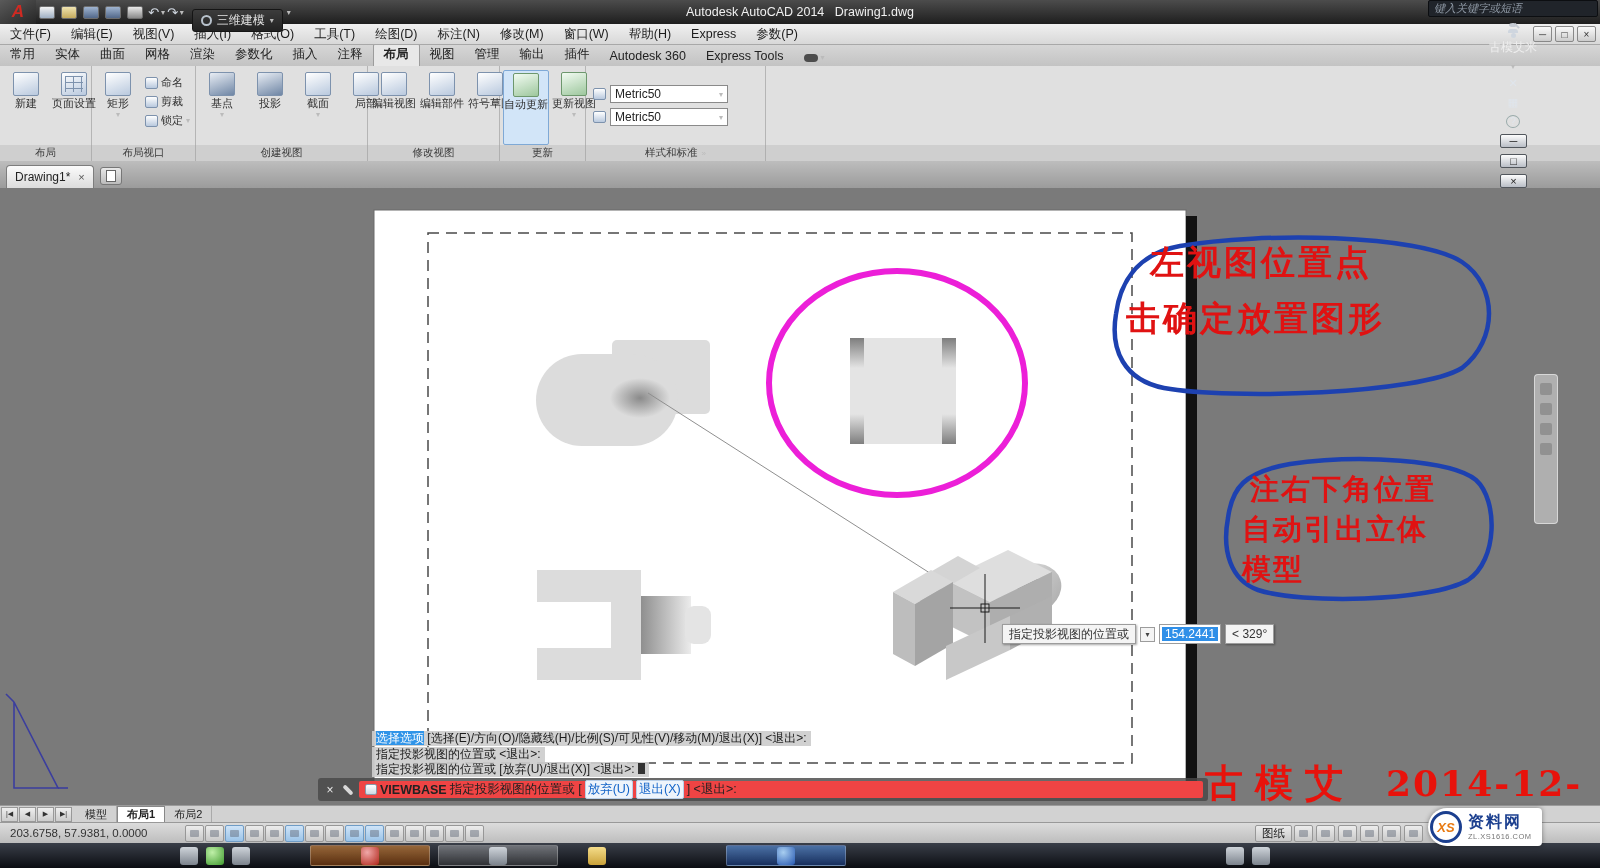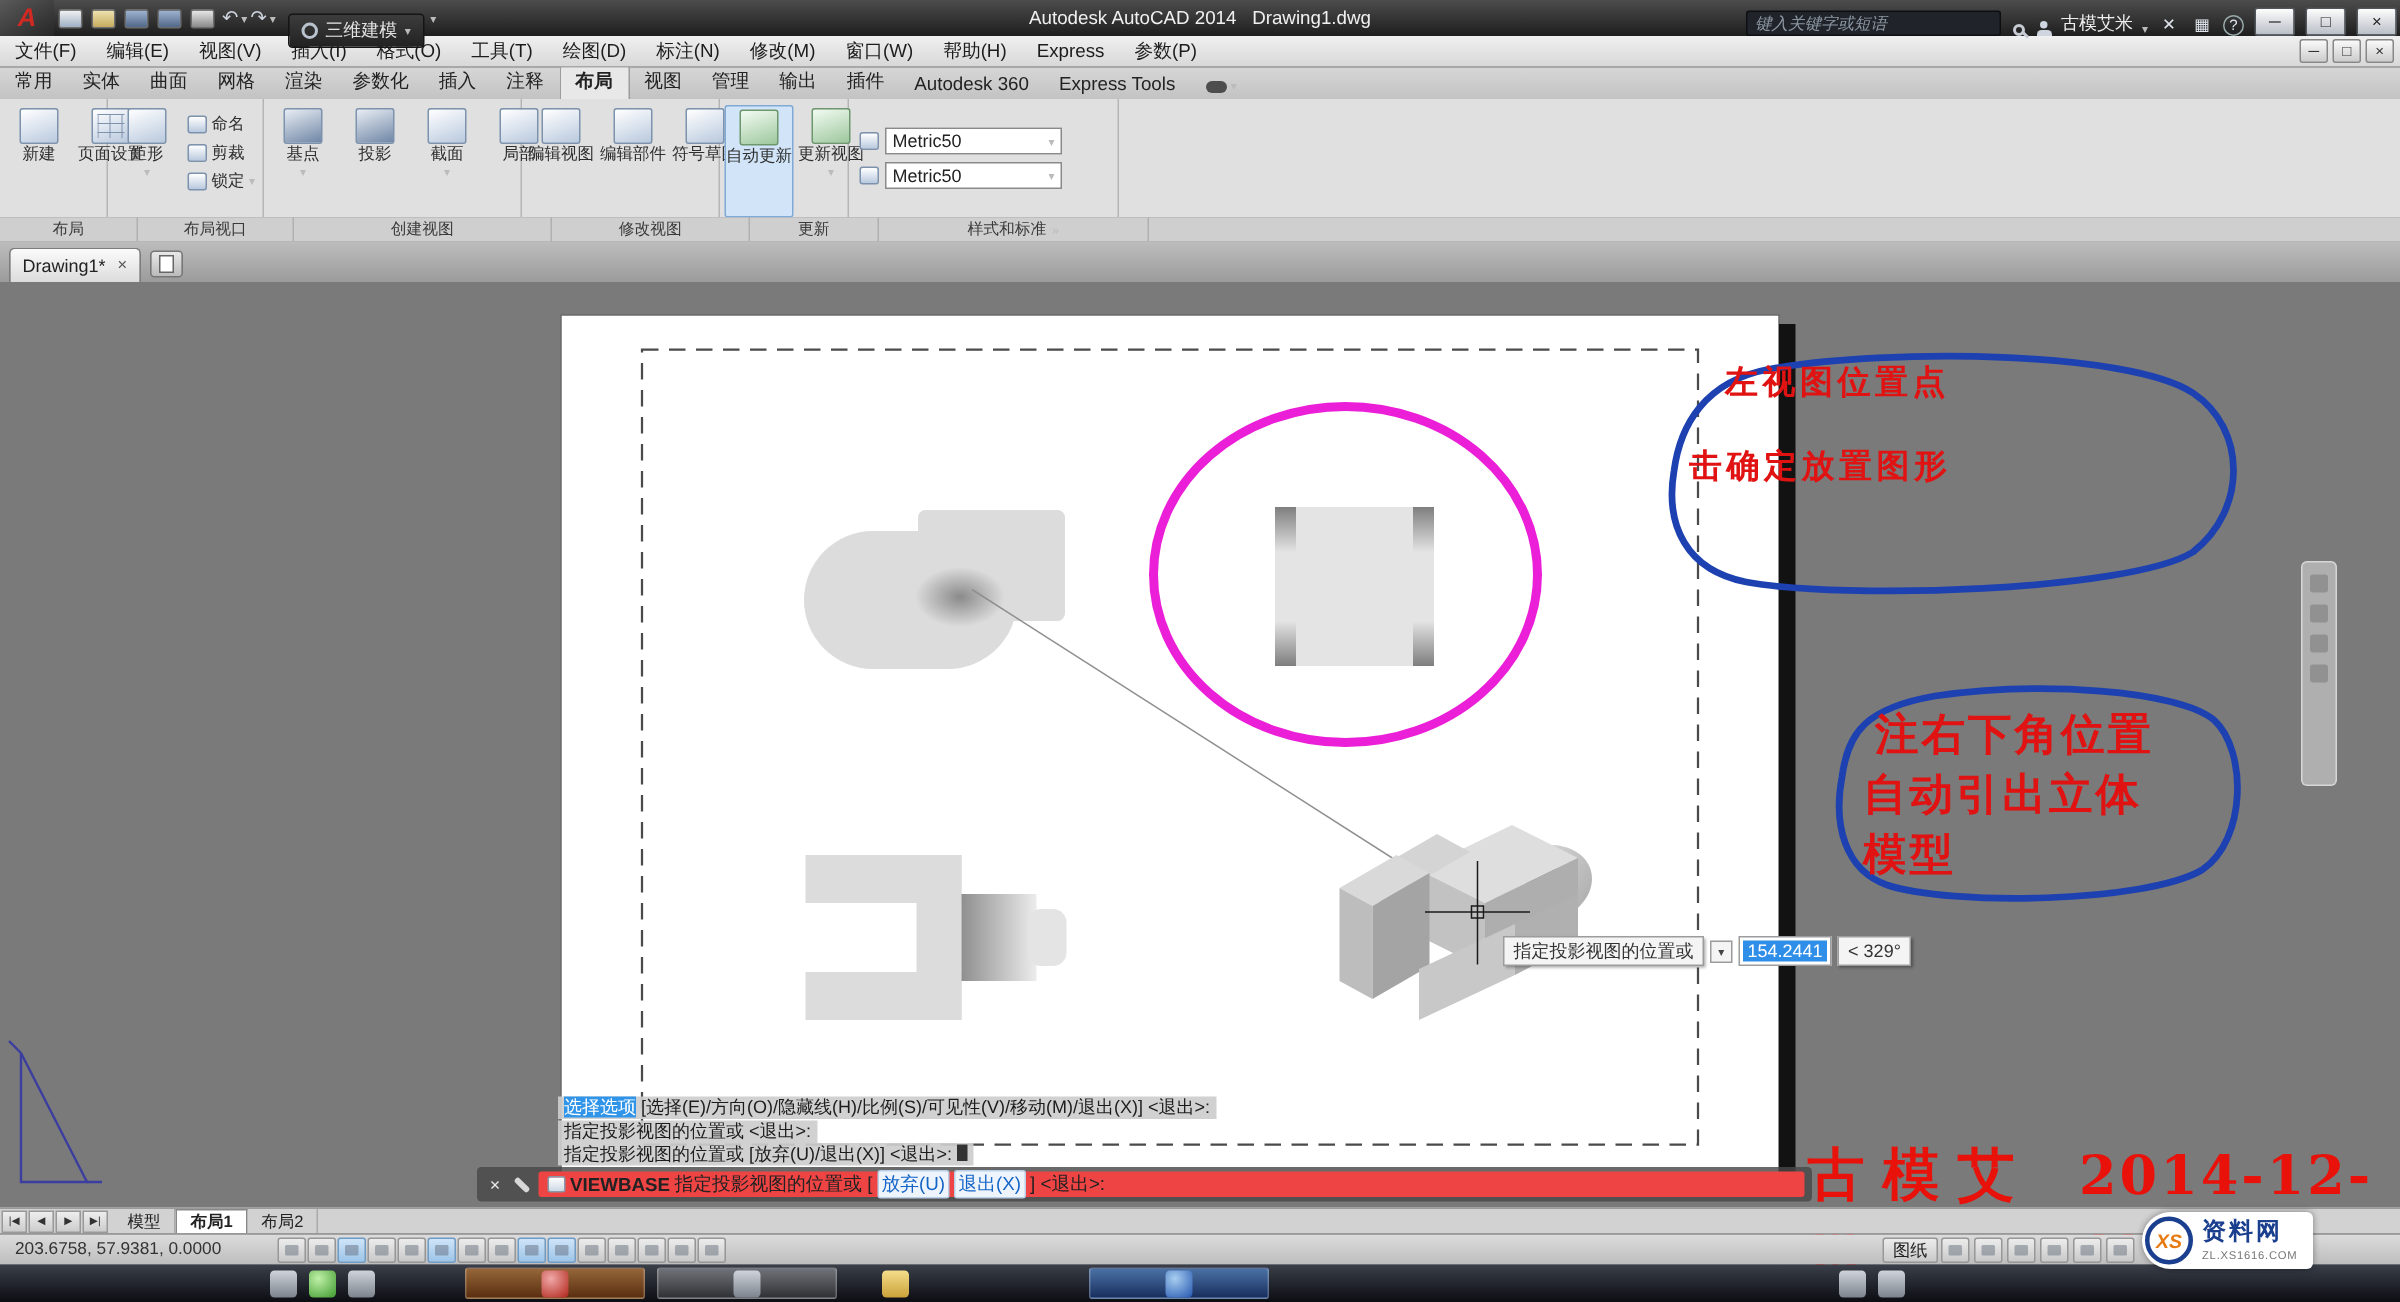--- a/index.html
+++ b/index.html
@@ -17,21 +17,21 @@
     background:linear-gradient(#f2f2f2,#9fb0c4); }
   .qicon.folder { background:linear-gradient(#efe3b0,#c5ab5e); }
   .qicon.floppy { background:linear-gradient(#9fb4d0,#52688a); }
   .qicon.printer{ background:linear-gradient(#e8e8e8,#8a8a8a); }
   .qtxt { font-size:13px; color:#cfd6df; margin:0 2px; }
   .ws { display:flex; align-items:center; gap:5px; margin-left:8px; padding:2px 8px;
     border:1px solid #151515; border-radius:3px; background:linear-gradient(#3c3c3c,#222); font-size:12px; color:#e2e2e2;margin-top:16px;}
   .gear { width:11px; height:11px; border:2px solid #b8c2cc; border-radius:50%; }
   .caret { font-size:8px; color:#bbb; }
   .tb-title { position:absolute; left:0; right:0; text-align:center; font-size:12.5px; color:#f0f0f0; pointer-events:none;}
-  .tb-right { position:absolute; right:0; top:0; height:24px; display:flex; align-items:flex-end; gap:6px; padding-right:2px;}
+  .tb-right { position:absolute; right:0; top:0; height:24px; display:flex; align-items:center; gap:6px; padding-right:2px;flex-direction:column;}
   .searchbox { width:170px; height:17px; background:#20242a; border:1px solid #0c0e11; border-radius:2px;
     display:flex; align-items:center; padding:0 5px; font-size:11px; color:#8d97a3; font-style:italic;}
   .lens { width:8px; height:8px; border:2px solid #c7ccd4; border-radius:50%; position:relative; margin:0 2px;}
   .lens:after { content:""; position:absolute; width:6px; height:2px; background:#c7ccd4;
     transform:rotate(45deg); right:-5px; bottom:-2px; }
   .person { width:10px; height:10px; position:relative; }
   .person:before { content:""; position:absolute; left:2.5px; top:0; width:5px; height:5px; border-radius:50%; background:#cfd6df;}
   .person:after { content:""; position:absolute; left:0; bottom:0; width:10px; height:4px; border-radius:3px 3px 0 0; background:#cfd6df;}
   .tb-user { font-size:12px; color:#eee; }
   .tbico { width:16px; height:16px; display:flex; align-items:center; justify-content:center;
@@ -101,21 +101,21 @@
 
   
   .canvas { position:absolute; top:188px; left:0; width:1600px; height:617px; background:#7a7a7a; z-index:10;}
   .canvas svg { position:absolute; left:0; top:0; }
   .navbar { position:absolute; left:1534px; top:186px; width:24px; height:150px;
     background:rgba(240,240,240,0.45); border-radius:4px; border:1px solid rgba(255,255,255,.5);
     display:flex; flex-direction:column; align-items:center; gap:8px; padding-top:8px;}
   .navdot { width:12px; height:12px; background:rgba(120,120,120,.55); border-radius:2px;}
 
   .annotext { position:absolute; color:#e01212; font-weight:bold; white-space:nowrap; }
-  .a-big { font-size:22px; letter-spacing:3px; }
+  .a-big { font-size:34px; letter-spacing:3px; }
   .a-mid { font-size:29px; letter-spacing:2px; }
 
   .tooltip-row { position:absolute; left:1002px; top:436px; display:flex; align-items:center; gap:4px; font-size:12px;}
   .tipbox { background:#f4f4f4; border:1px solid #9c9c9c; height:20px; display:flex; align-items:center;
     padding:0 6px; color:#333; box-shadow:1px 1px 2px rgba(0,0,0,.35);}
   .tabico { width:15px; height:15px; border:1px solid #9c9c9c; background:#f4f4f4; display:flex;
     align-items:center; justify-content:center; font-size:8px; color:#444;}
   .valbox { background:#fff; border:1px solid #9c9c9c; height:20px; display:flex; align-items:center; padding:0 2px;}
   .valsel { background:#2f8fe8; color:#fff; padding:0 3px; }
 
@@ -264,21 +264,21 @@
     <span class="rtab">插件</span>
     <span class="rtab">Autodesk 360</span>
     <span class="rtab">Express Tools</span>
     <span class="rtab-extra">
       <span class="cloud"></span>
       <span class="caret">▾</span>
     </span>
   </div>
 
   <div class="ribbonbody">
-    <div class="rpanel" style="width:72px">
+    <div class="rpanel" style="width:92px">
       <div class="bigbtn">
         <span class="ricon"></span>
         <span class="blabel">新建</span>
       </div>
       <div class="bigbtn">
         <span class="ricon grid"></span>
         <span class="blabel">页面设置</span>
       </div>
     </div>
     <div class="rpanel" style="width:104px">

